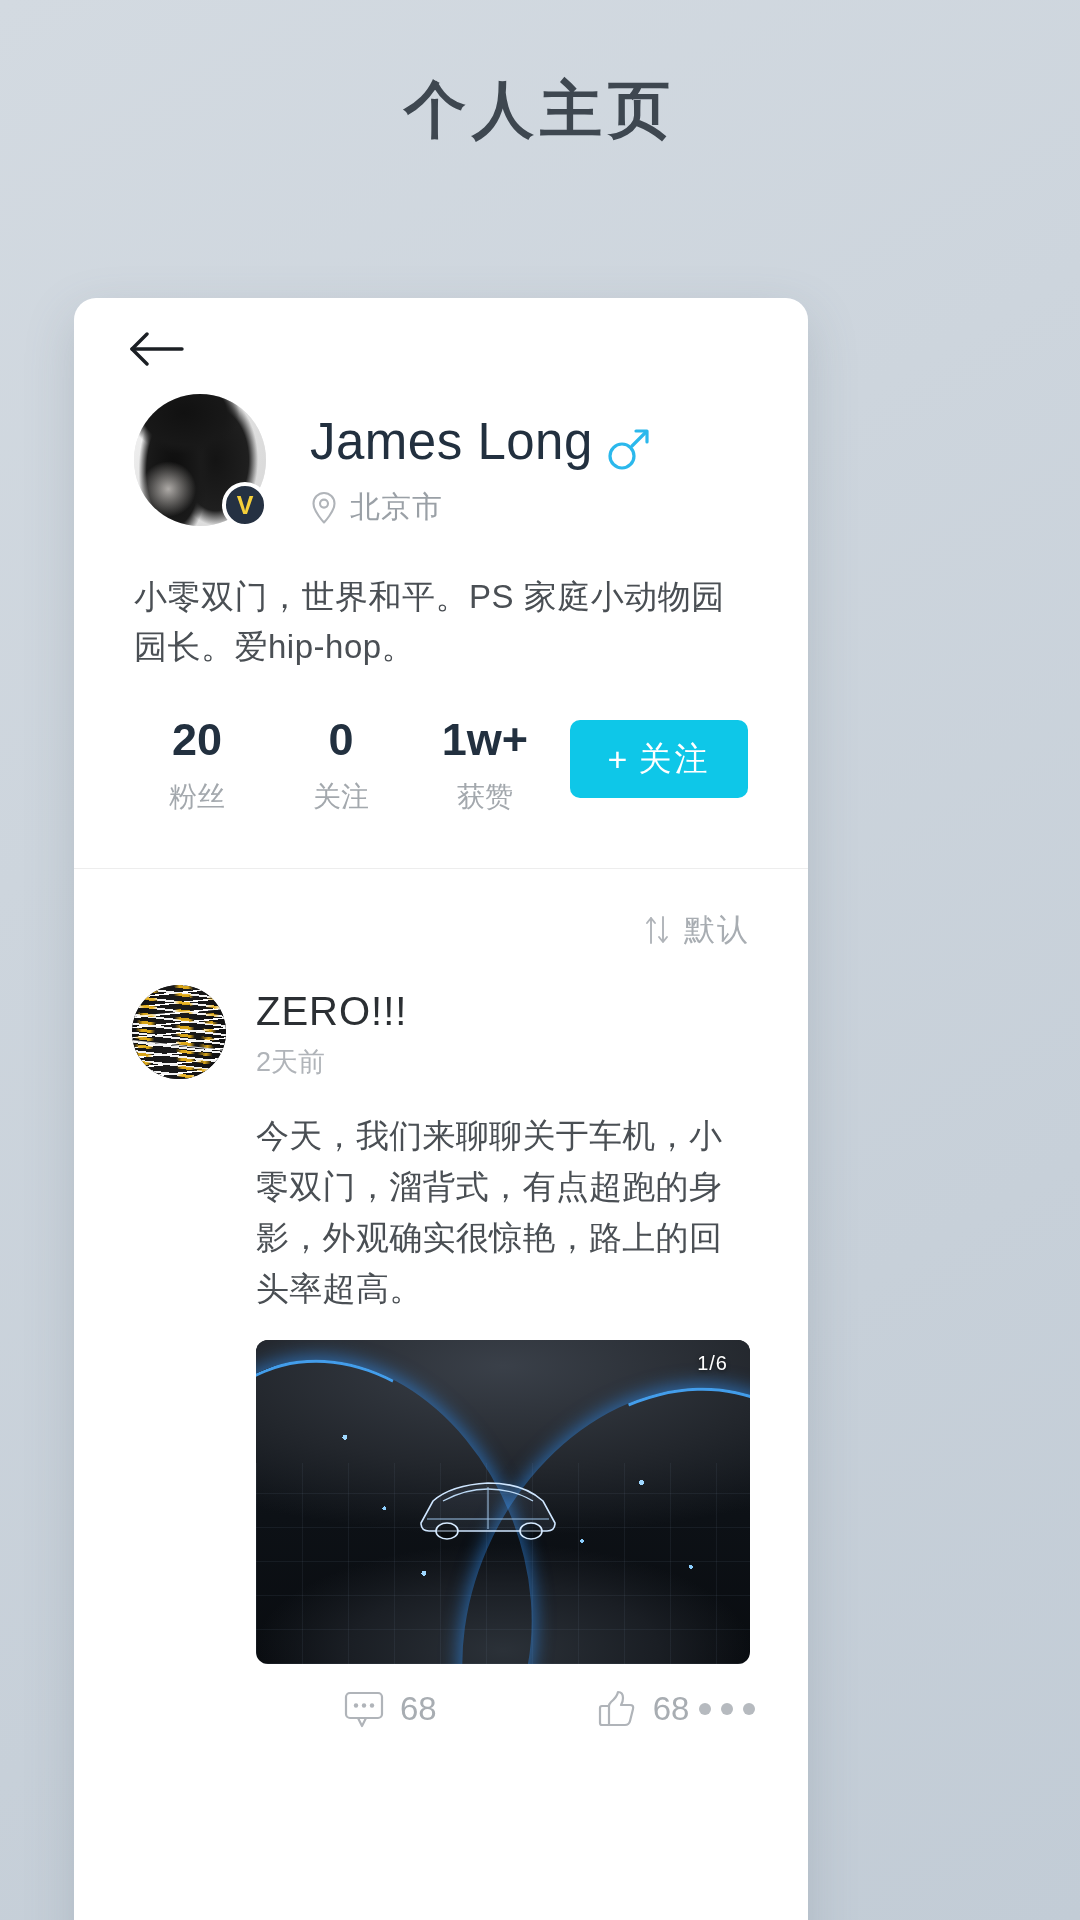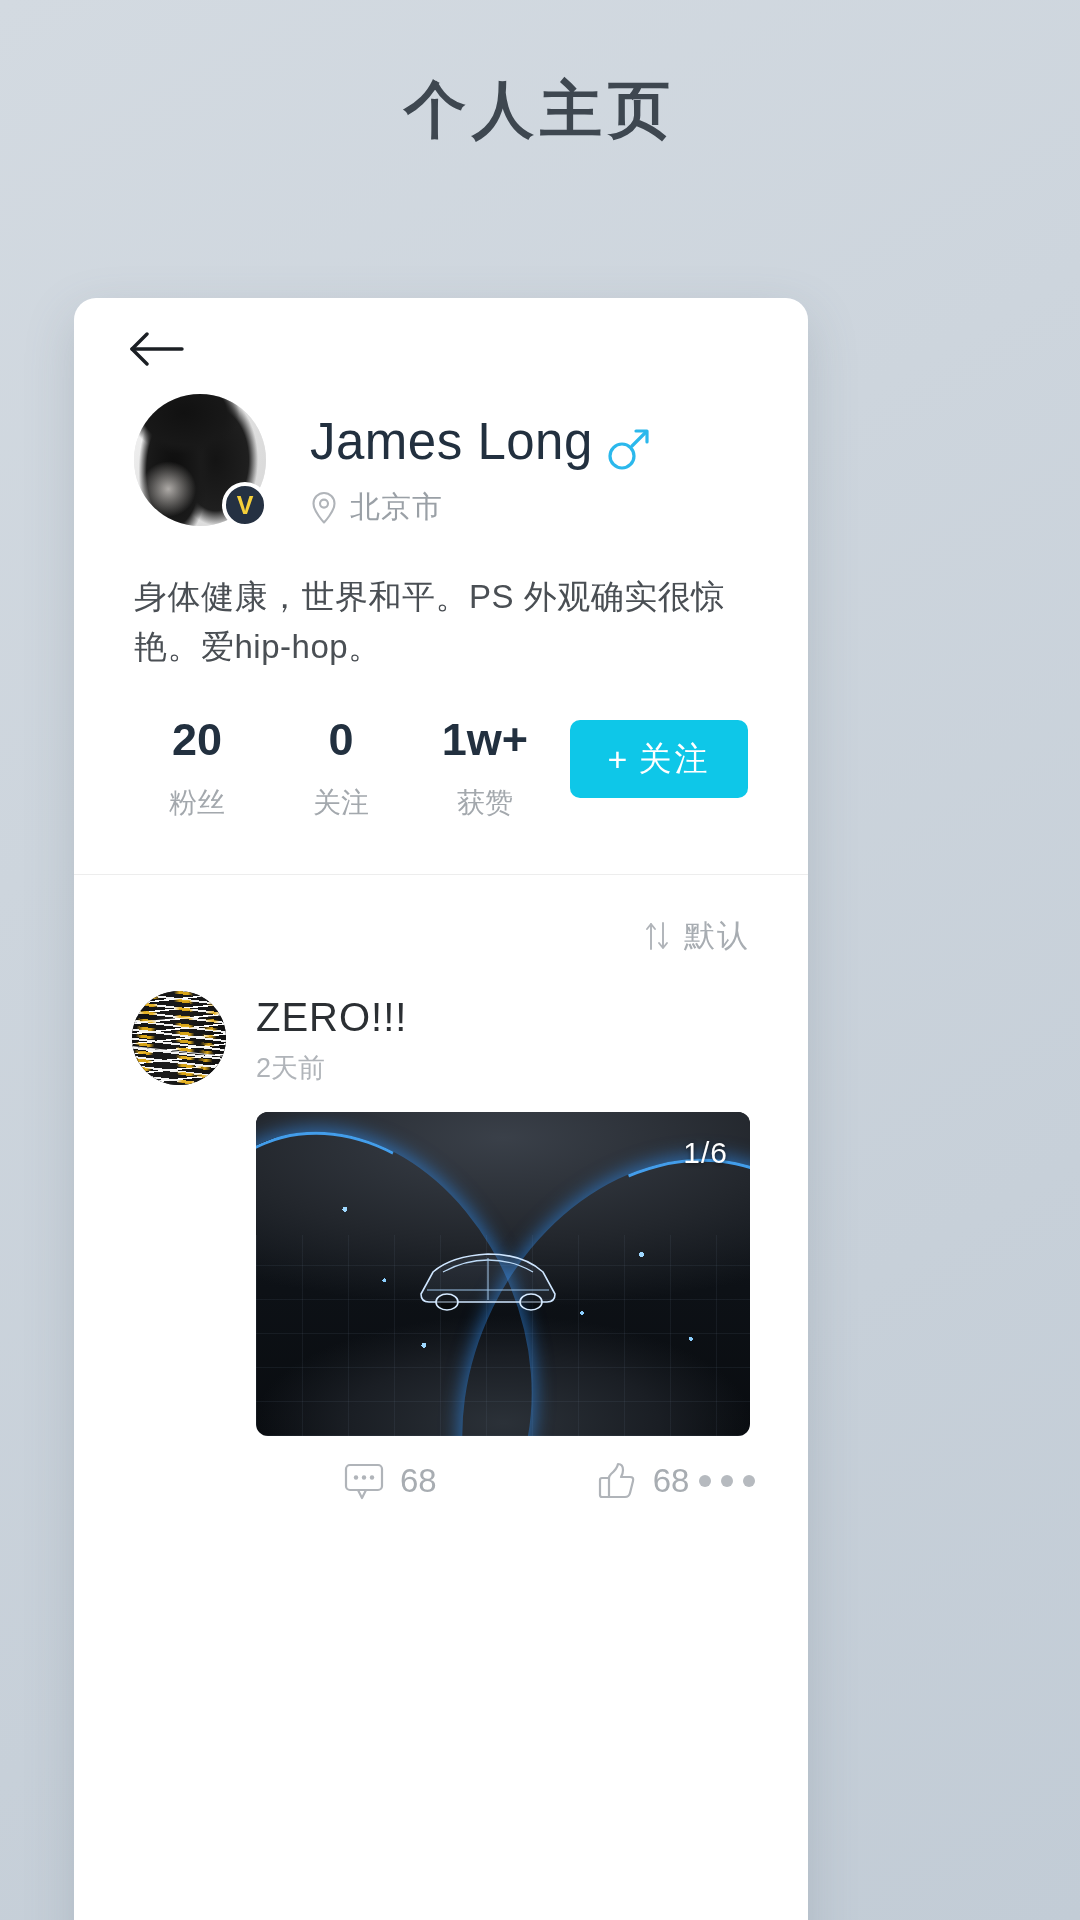--- a/index.html
+++ b/index.html
@@ -92,21 +92,21 @@
   }
 
   
   .stats {
     margin-top: 44px; display: flex; align-items: flex-start;
     padding-bottom: 52px;
   }
   .stat { text-align: center; width: 126px; }
   .stat + .stat { margin-left: 18px; }
   .stat-num { font-size: 45px; font-weight: 700; color: #22303f; line-height: 1.05; }
-  .stat-label { font-size: 28px; color: #a3a8ad; margin-top: 20px; }
+  .stat-label { font-size: 28px; color: #a3a8ad; margin-top: 14px; }
 
   .follow-btn {
     margin-left: auto; margin-top: 4px;
     width: 178px; height: 78px; border-radius: 10px;
     background: #0ec7e8; border: none; cursor: pointer;
     color: #fff; font-size: 33px; letter-spacing: 3px;
     display: flex; align-items: center; justify-content: center;
     font-family: inherit;
   }
   .follow-btn .plus { font-size: 34px; margin-right: 8px; font-weight: 400; }
@@ -196,22 +196,22 @@
       radial-gradient(circle 2px at 66% 62%, #8ccfff 0 100%, transparent 100%),
       radial-gradient(circle 2.5px at 78% 44%, #9fd8ff 0 100%, transparent 100%),
       radial-gradient(circle 2px at 88% 70%, #8ccfff 0 100%, transparent 100%);
   }
   .media .car {
     position: absolute; left: 47%; top: 36%;
     width: 170px; height: 92px;
     transform: translateX(-50%);
   }
   .counter {
-    position: absolute; right: 22px; top: 24px;
-    color: #fff; font-size: 30px; letter-spacing: 1px;
+    position: absolute; right: 22px; top: 12px;
+    color: #fff; font-size: 20px; letter-spacing: 1px;
     text-shadow: 0 1px 4px rgba(0,0,0,.6);
   }
 
   
   .actions {
     display: flex; align-items: center;
     padding: 26px 0 0 0; margin-left: 124px;
   }
   .action { display: flex; align-items: center; text-align: right; }
   .action.comment { margin-left: 88px; }
@@ -267,21 +267,21 @@
             <svg width="28" height="34" viewBox="0 0 28 34" fill="none">
               <path d="M14 2C8.2 2 3.5 6.7 3.5 12.5C3.5 20.5 14 31.5 14 31.5C14 31.5 24.5 20.5 24.5 12.5C24.5 6.7 19.8 2 14 2Z" stroke="#b0b4b9" stroke-width="2.1" stroke-linejoin="round"></path>
               <circle cx="14" cy="12.6" r="4" stroke="#b0b4b9" stroke-width="2.1"></circle>
             </svg>
           </span>
           <span class="loc-text">北京市</span>
         </div>
       </div>
     </div>
 
-    <div class="bio">身体健康，世界和平。PS 外观确实很惊艳。爱hip-hop。</div>
+    <div class="bio">小零双门，世界和平。PS 家庭小动物园园长。爱hip-hop。</div>
 
     <div class="stats">
       <div class="stat">
         <div class="stat-num">20</div>
         <div class="stat-label">粉丝</div>
       </div>
       <div class="stat">
         <div class="stat-num">0</div>
         <div class="stat-label">关注</div>
       </div>
@@ -318,20 +318,21 @@
           <div class="waves"></div>
           <div class="gold"></div>
           <div class="seam"></div>
         </div>
         <div class="post-meta">
           <div class="post-author">ZERO!!!</div>
           <div class="post-time">2天前</div>
         </div>
       </div>
 
+      <div class="post-body">今天，我们来聊聊关于车机，小零双门，溜背式，有点超跑的身影，外观确实很惊艳，路上的回头率超高。</div>
 
       <div class="media-wrap">
         <div class="media">
           <div class="grid"></div>
           <div class="trail1"></div>
           <div class="trail2"></div>
           <div class="dots"></div>
           <svg class="car" viewBox="0 0 170 92" fill="none">
             <path d="M18 66 L30 44 Q48 28 85 26 Q120 26 140 44 L152 66 Q152 74 144 74 L26 74 Q18 74 18 66 Z" stroke="#cfe6ff" stroke-width="1.6" fill="rgba(190,220,255,.08)"></path>
             <path d="M40 44 Q62 32 85 32 Q110 32 130 44" stroke="#bcd9f5" stroke-width="1.3" fill="none"></path>

